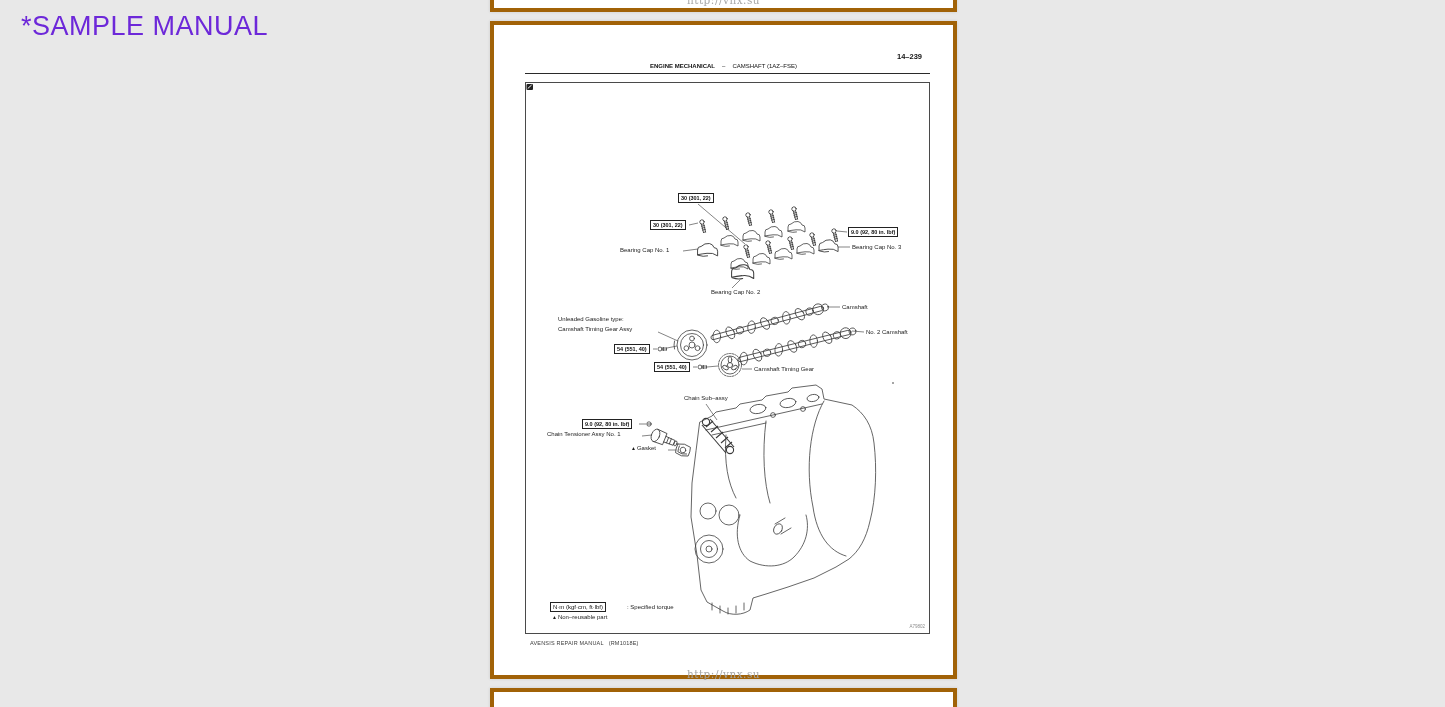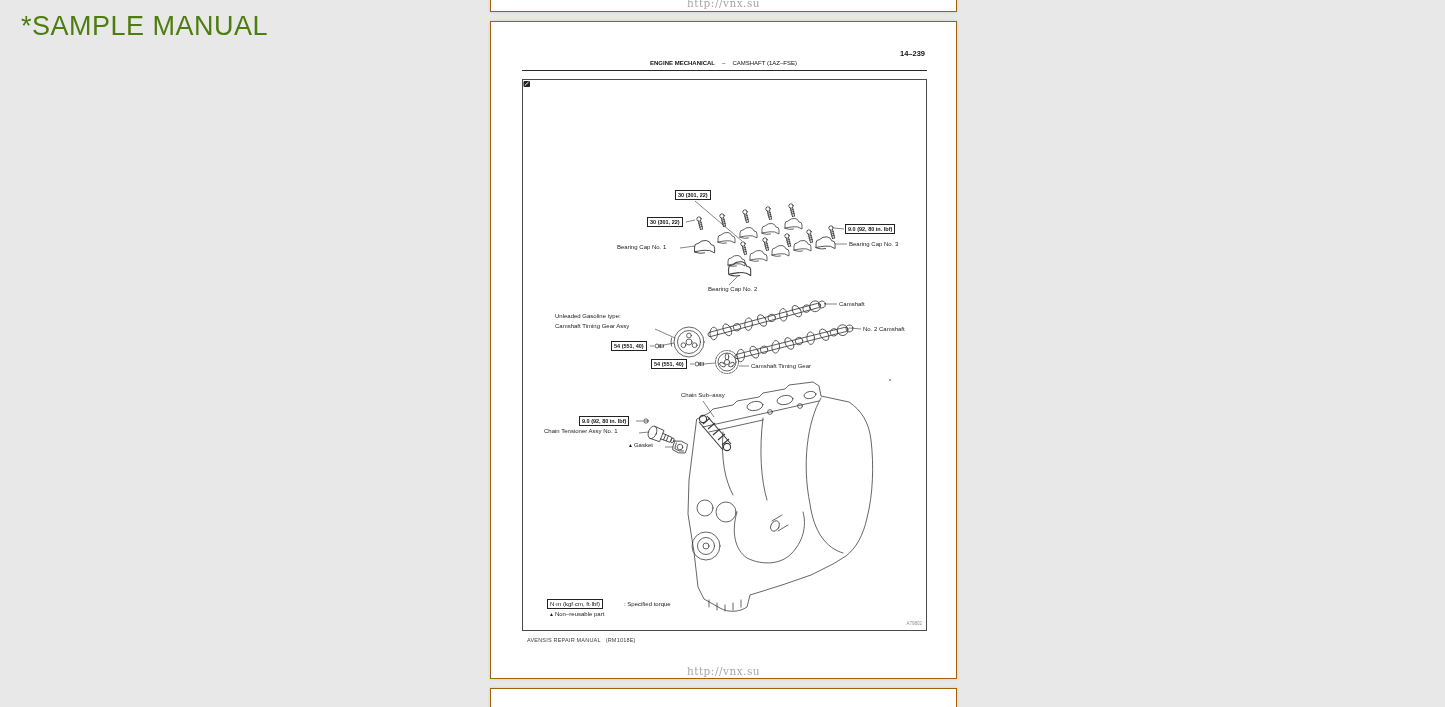--- a/index.html
+++ b/index.html
@@ -1,24 +1,24 @@
 <!DOCTYPE html>
 <html><head>
 <meta charset="utf-8">
 <style>
   html,body{margin:0;padding:0;}
   body{width:1445px;height:707px;background:#e8e8e8;overflow:hidden;
        font-family:"Liberation Sans",sans-serif;}
   .canvas{position:relative;width:1445px;height:707px;}
 
-  .sample-label{position:absolute;left:21px;top:11px;font-size:27px;color:#4d7c0f;
+  .sample-label{position:absolute;left:21px;top:11px;font-size:27px;color:#6d28d9;
     letter-spacing:.5px;white-space:nowrap;}
 
   .page{position:absolute;left:490px;width:467px;background:#fff;
-    border:1px solid #a16207;box-shadow:0 0 3px rgba(0,0,0,.12);box-sizing:border-box;}
+    border:4px solid #a16207;box-shadow:0 0 3px rgba(0,0,0,.12);box-sizing:border-box;}
   .page-prev{top:-4px;height:16px;border-top:none;}
   .page-next{top:688px;height:24px;border-bottom:none;}
   .page-main{top:21px;height:658px;}
 
   .watermark{position:absolute;left:0;right:0;text-align:center;
     font-family:"DejaVu Serif",serif;font-size:10.5px;color:#a6a6a6;letter-spacing:.5px;}
   .wm-top{bottom:2px;}
   .wm-bottom{top:643px;}
 
   .page-number{position:absolute;top:27px;right:31px;font-size:7.5px;font-weight:bold;color:#111;}

